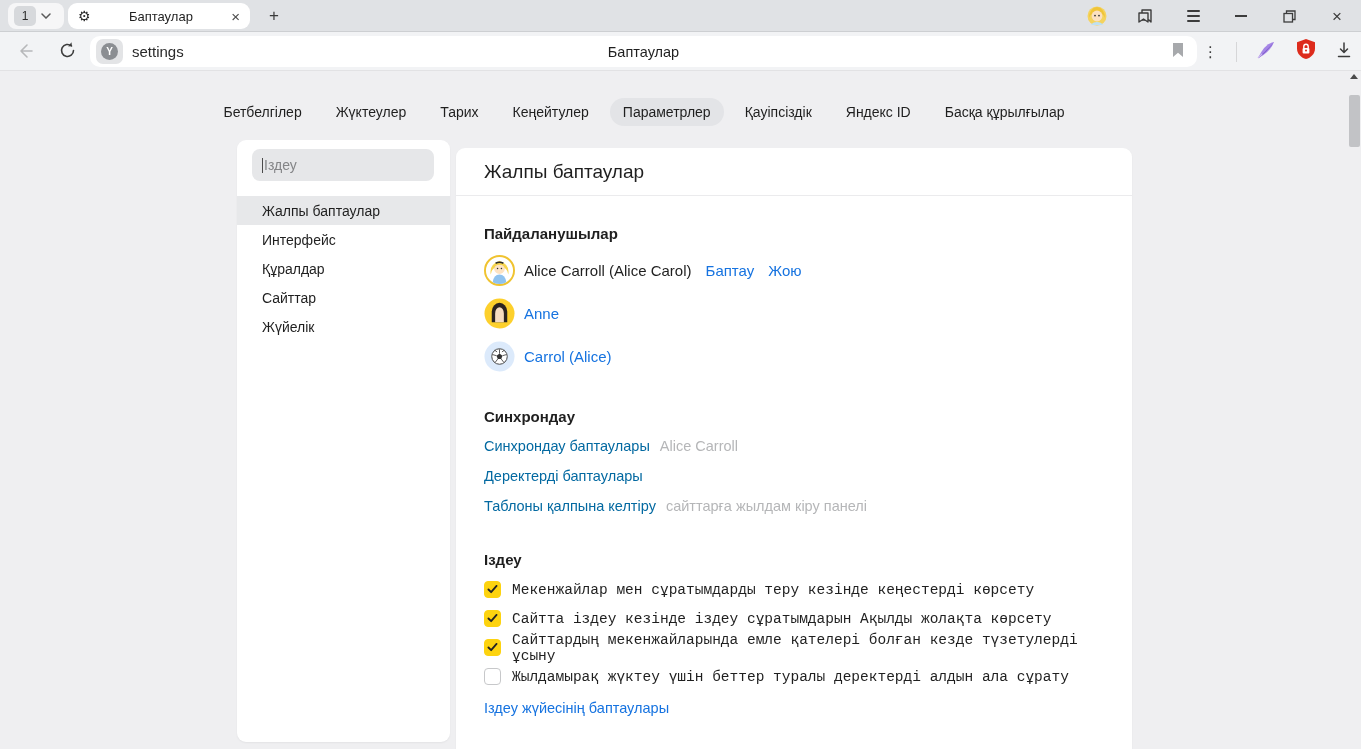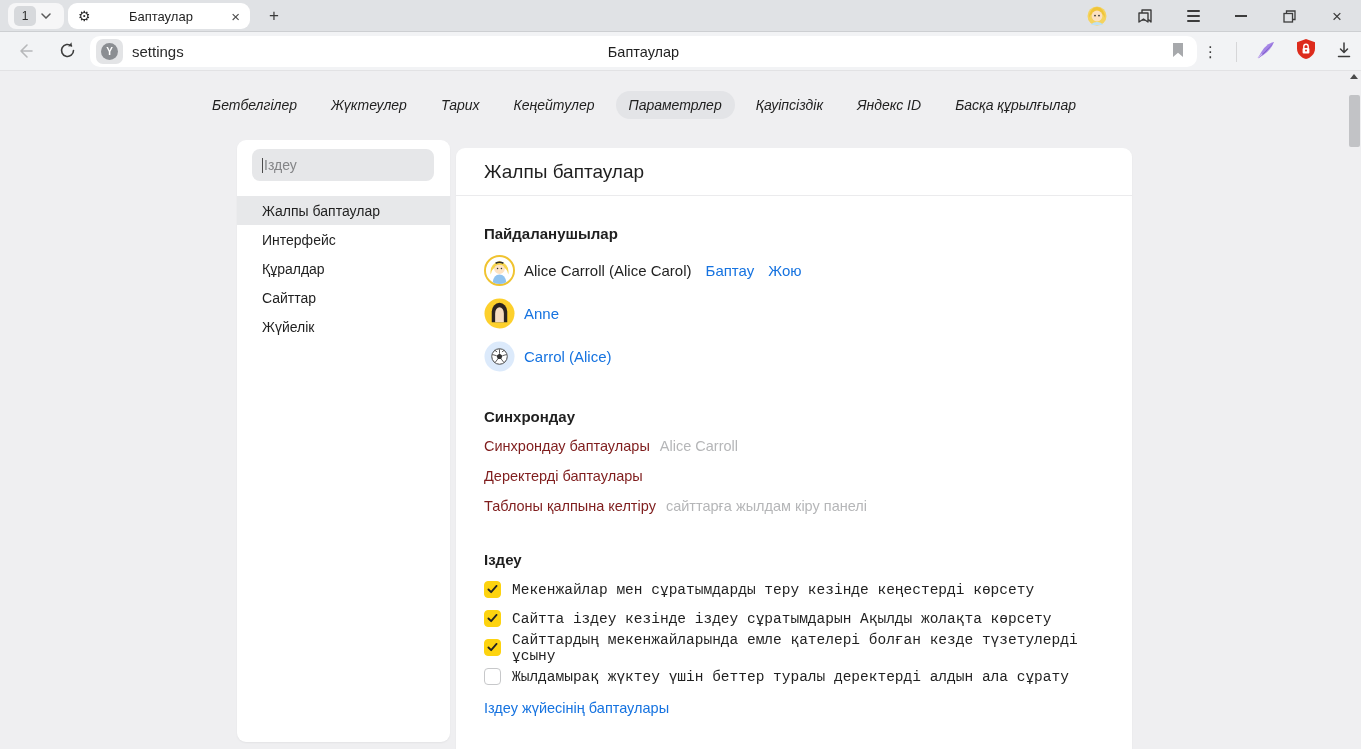--- a/index.html
+++ b/index.html
@@ -32,21 +32,21 @@
   .ybadge .ycirc { width:17px; height:17px; border-radius:50%; background:#8b8e92; color:#fff; font-size:10px; font-weight:bold; display:flex; align-items:center; justify-content:center; }
   .urltext { font-size:15px; color:#2a2a2a; }
   .pagetitle { position:absolute; left:0; right:0; text-align:center; font-size:14.5px; color:#1f1f1f; pointer-events:none; }
   .bookmark-btn { margin-left:auto; z-index:2; }
   .tb-right { position:absolute; right:8px; top:0; height:39px; display:flex; align-items:center; gap:18px; }
   .kebab { font-size:15px; color:#3c3c3c; letter-spacing:0; }
   .tb-divider { width:1px; height:20px; background:#d6d6d8; }
 
   
   .content { position:absolute; left:0; top:71px; width:1361px; height:678px; background:#efeff1; }
-  .navtabs { position:absolute; left:0; top:20px; width:1288px; display:flex; justify-content:center; gap:8px;font-style:italic; }
+  .navtabs { position:absolute; left:0; top:27px; width:1288px; display:flex; justify-content:center; gap:8px; }
   .navtab { font-size:14px; color:#1f1f1f; padding:6px 13px; border-radius:15px; white-space:nowrap; cursor:default; }
   .navtab.active { background:#e3e4e7; }
 
   .sidebar { position:absolute; left:237px; top:69px; width:213px; height:602px; background:#ffffff; border-radius:9px; box-shadow:0 1px 2px rgba(0,0,0,.05); }
   .searchbox { position:absolute; left:15px; top:9px; width:182px; height:32px; background:#e6e7e9; border-radius:8px; display:flex; align-items:center; padding:0 10px; }
   .searchbox .caret { width:1px; height:15px; background:#4a4a4a; margin-right:1px; }
   .searchbox .ph { font-size:14px; color:#848587; }
   .sblist { position:absolute; left:0; top:56px; width:213px; }
   .sbitem { height:29px; display:flex; align-items:center; padding-left:25px; font-size:14px; color:#1f1f1f; cursor:default; }
   .sbitem.selected { background:#e7e8ea; }
@@ -58,21 +58,21 @@
   .sec-users .sec-heading { margin-top:29px; }
   .userrow { height:43px; display:flex; align-items:center; gap:0; margin-top:0; }
   .userrow .avatar { width:31px; height:31px; margin-right:9px; flex:0 0 auto; }
   .userrow .uname { font-size:15px; color:#1f1f1f; }
   .userrow .ulink { font-size:15px; color:#1673e0; cursor:pointer; }
   .userrow .uaction { font-size:15px; color:#1673e0; margin-left:14px; cursor:pointer; }
   .users-list { margin-top:7px; }
   .sec-sync .sec-heading { margin-top:30px; }
   .syncrow { height:30px; display:flex; align-items:center; margin-top:0; }
   .sync-list { margin-top:6px; }
-  .syncrow .slink { font-size:14.5px; color:#7f1d1d; cursor:pointer; }
+  .syncrow .slink { font-size:14.5px; color:#0369a1; cursor:pointer; }
   .syncrow .snote { font-size:14.5px; color:#b5b6b8; margin-left:10px; }
   .sec-search .sec-heading { margin-top:30px; }
   .cb-list { margin-top:7px; }
   .cbrow { height:29px; display:flex; align-items:center; }
   .cb { width:17px; height:17px; border:1px solid #c7c8ca; border-radius:4px; background:#fff; margin-right:11px; display:flex; align-items:center; justify-content:center; flex:0 0 auto; }
   .cb svg { display:none; }
   .cb.checked { background:#fdd30f; border-color:#fdd30f; }
   .cb.checked svg { display:block; }
   .cblabel { font-size:14.5px; color:#1f1f1f;font-family:Liberation Mono, monospace; }
   .footerlink { margin-top:9px; font-size:14.5px; color:#1673e0; cursor:pointer; }

